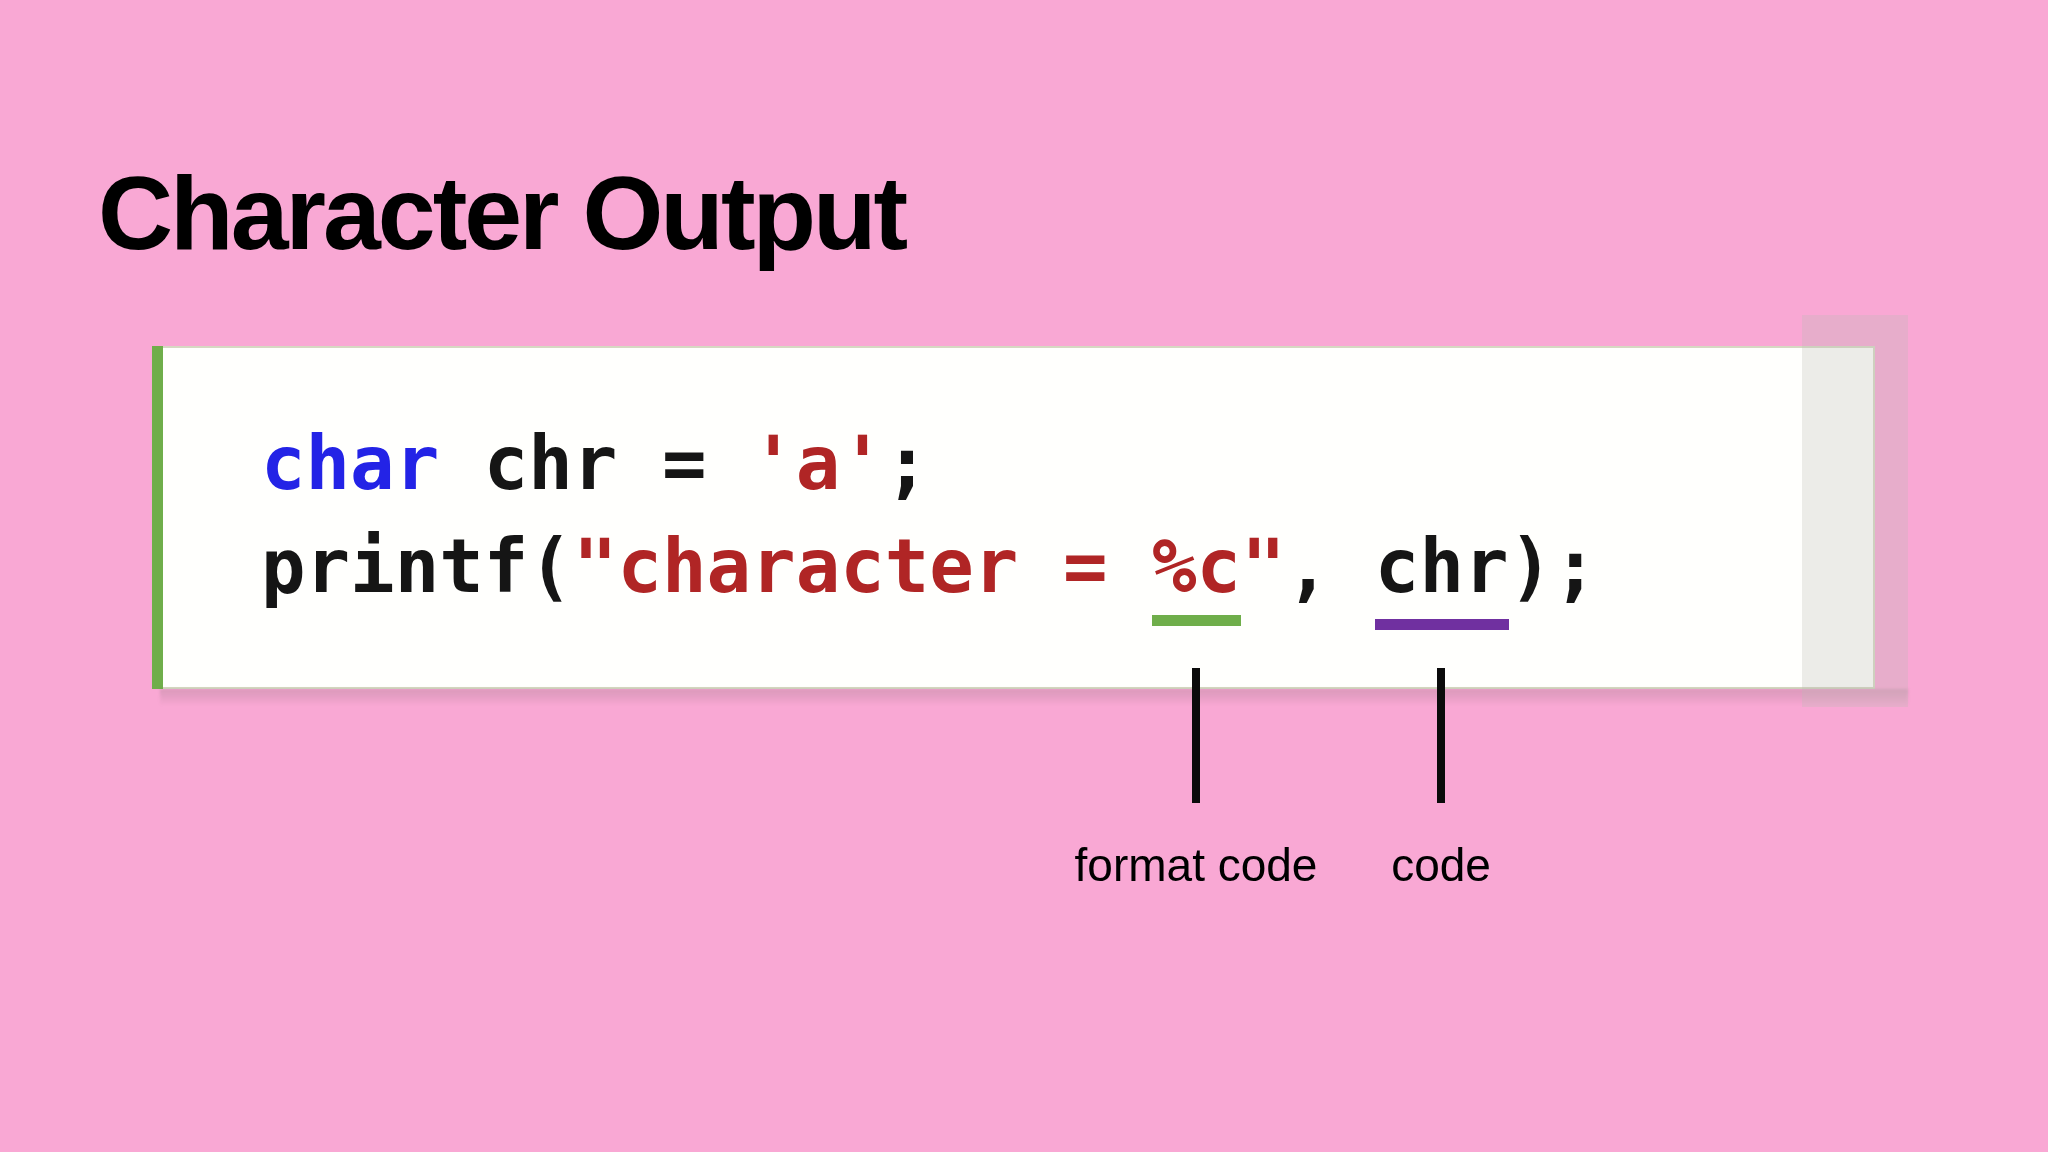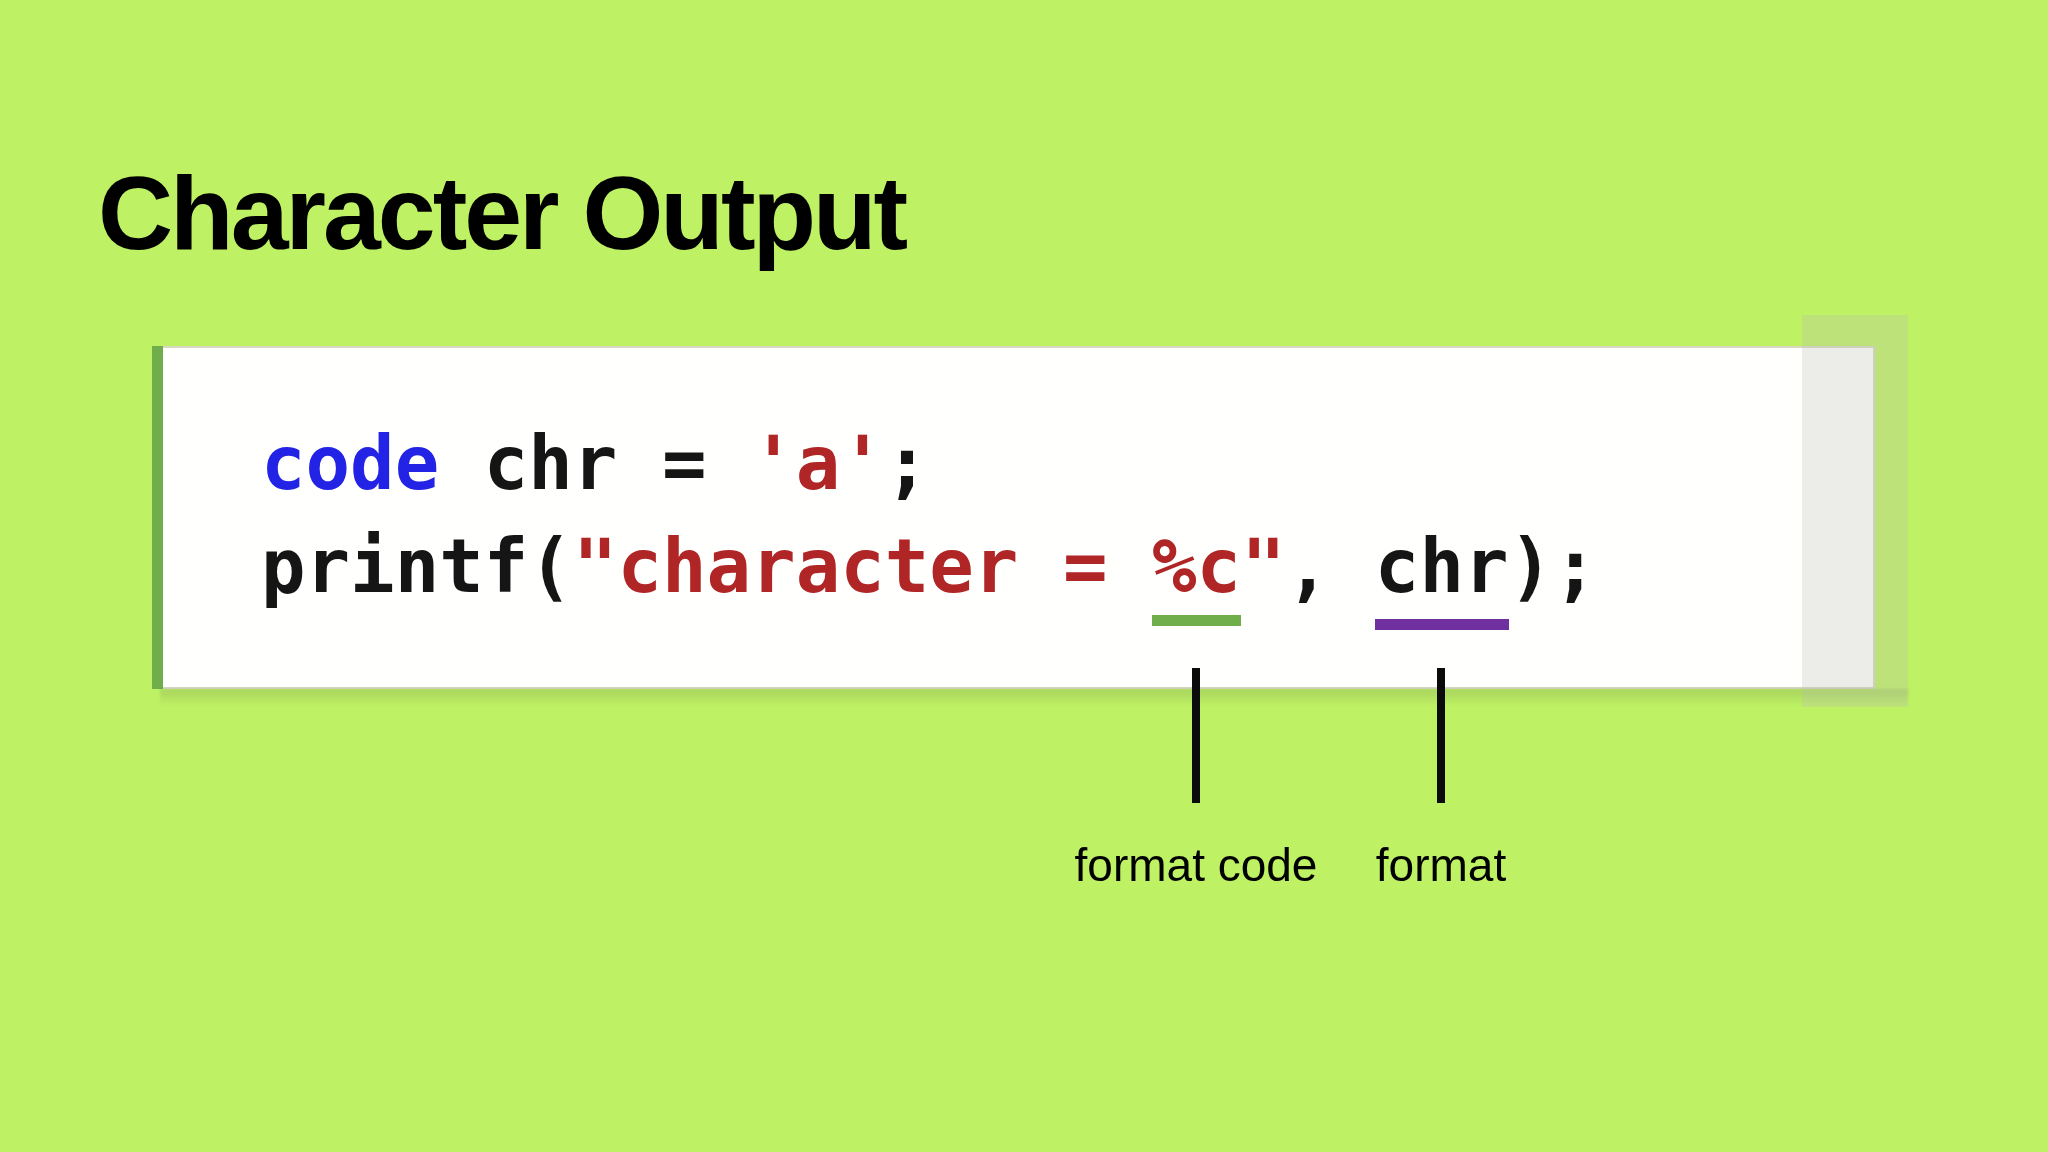--- a/index.html
+++ b/index.html
@@ -1,20 +1,20 @@
 <!DOCTYPE html>
 <html style="--kw-color: #2323e6; --str-color: #b02525; --accent-green: #6fae4a; --accent-purple: #7030a0; --box-border: #d6d8c2;"><head>
 <meta charset="utf-8">
 <style>
   html, body { margin: 0; padding: 0; background: #ffffff; }
   .slide {
     position: relative;
     width: 2048px;
     height: 1152px;
-    background: #bef264;
+    background: #f9a8d4;
     overflow: hidden;
     font-family: "Liberation Sans", sans-serif;
   }
   .title {
     position: absolute;
     left: 98px;
     top: 84px;
     font-size: 104px;
     font-weight: 600;
     letter-spacing: -3px;
@@ -108,24 +108,24 @@
 <body>
 
 <div class="slide">
 
   <h1 class="title">Character Output</h1>
 
   <div class="code-box"></div>
   <div class="green-bar"></div>
   <div class="box-shadow-bottom"></div>
 
-  <pre class="code"><span class="tok-kw">code</span><span> chr = </span><span class="tok-str">'a'</span><span>;</span>
+  <pre class="code"><span class="tok-kw">char</span><span> chr = </span><span class="tok-str">'a'</span><span>;</span>
 <span>printf(</span><span class="tok-str">"character = </span><span class="tok-str u-green">%c</span><span class="tok-str">"</span><span>, </span><span class="u-purple">chr</span><span>);</span></pre>
 
   <div class="gray-band"></div>
 
   <div class="leader fmt"></div>
   <div class="leader val"></div>
 
   <div class="ann-label fmt">format code</div>
-  <div class="ann-label val">format</div>
+  <div class="ann-label val">code</div>
 
 </div>
 
 </body></html>

